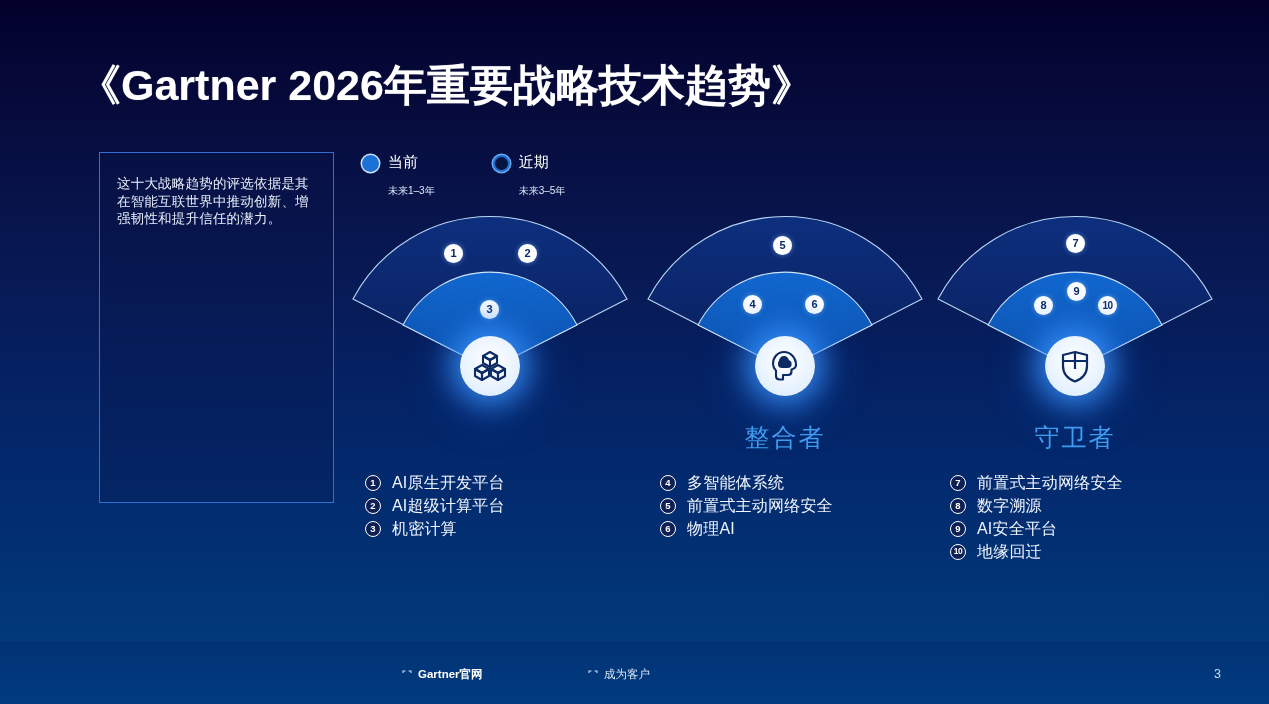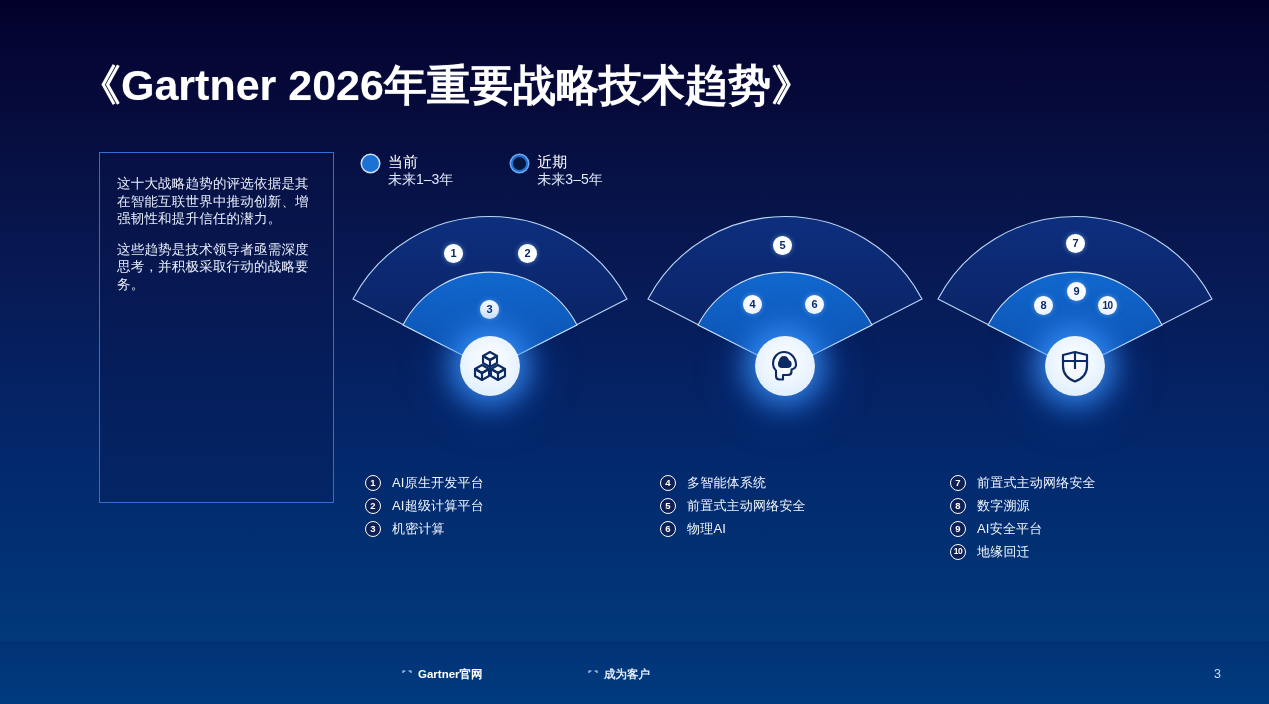--- a/index.html
+++ b/index.html
@@ -46,21 +46,21 @@
     margin-bottom:13px; letter-spacing:.2px;
   }
 
   
   #legend { position:absolute; left:362px; top:152px; display:flex; gap:58px; }
   .lg { display:flex; align-items:flex-start; gap:9px; }
   .lg-dot { width:17px; height:17px; border-radius:50%; margin-top:2px; flex:none; }
   .lg-dot.filled { background:#1c72d4; box-shadow:0 0 0 1.5px #cfe0f7; }
   .lg-dot.hollow { background:#061440; box-shadow:0 0 0 1.5px #6ea8ef; border:2px solid #1d6fd0; }
   .lg-txt-main { color:#ffffff; font-size:15px; line-height:17px; }
-  .lg-txt-sub { color:#dfe8f9; font-size:14px; line-height:14px; margin-top:2px;text-align:right; }
+  .lg-txt-sub { color:#dfe8f9; font-size:10px; line-height:14px; margin-top:14px;text-align:right; }
 
   
   .fan-group { position:absolute; top:205px; width:300px; height:205px; }
   .fan-svg { position:absolute; left:0; top:0; }
   .numbadge {
     position:absolute; width:19px; height:19px; border-radius:50%;
     background:#ffffff; color:#0a2a68;
     font-size:11px; font-weight:bold; line-height:19px; text-align:center;
     box-shadow:0 0 5px rgba(150,200,255,.55);
   }
@@ -82,47 +82,46 @@
   
   .trend-list { position:absolute; top:474px; width:300px; }
   .trend-item { display:flex; align-items:center; gap:11px; margin-bottom:7px; }
   .ti-badge {
     width:16px; height:16px; border-radius:50%; flex:none;
     background:#0d1f55; border:1.5px solid #ffffff;
     color:#ffffff; font-size:9.5px; font-weight:bold;
     line-height:13px; text-align:center;
   }
   .ti-badge.ten { font-size:8.5px; letter-spacing:-.6px; }
-  .ti-label { color:#f0f5ff; font-size:13px; line-height:16px; letter-spacing:.2px; }
+  .ti-label { color:#f0f5ff; font-size:16px; line-height:16px; letter-spacing:.2px; }
 
   
   #footer {
     position:absolute; left:0; bottom:0; width:1269px; height:64px;
     background:linear-gradient(180deg,#013275 0%,#01387c 60%,#013b80 100%);
   }
   .footlink { position:absolute; bottom:24px; display:flex; align-items:center; gap:6px; }
   .foot-ico { width:10px; height:9px; flex:none; }
-  .foot-txt { font-size:11.5px; line-height:13px;font-weight:bold; }
+  .foot-txt { font-size:11.5px; line-height:13px; }
   #footlink-1 .foot-txt { color:#ffffff; font-weight:bold; }
   #footlink-2 .foot-txt { color:#dfe9fa; }
   #pagenum {
     position:absolute; right:48px; bottom:24px;
     color:#c9dcf5; font-size:12.5px;
   }
 </style>
 </head>
 <body>
 
 <div id="slide">
 
   <div id="title">《Gartner 2026年重要战略技术趋势》</div>
 
   <div id="infobox">
     <p>这十大战略趋势的评选依据是其在智能互联世界中推动创新、增强韧性和提升信任的潜力。</p>
-    <p>这些趋势是技术领导者亟需深度思考，并积极采取行动的战略要务。</p>
   </div>
 
   <div id="legend">
     <div class="lg">
       <span class="lg-dot filled"></span>
       <span>
         <span class="lg-txt-main" style="display:block">当前</span>
         <span class="lg-txt-sub" style="display:block">未来1–3年</span>
       </span>
     </div>
@@ -190,20 +189,21 @@
     <span class="numbadge" style="left:138px; top:30px">5</span>
     <span class="numbadge" style="left:108px; top:89px">4</span>
     <span class="numbadge" style="left:170px; top:89px">6</span>
     <div class="icon-circle" style="left:120px; top:130px">
       <svg width="32" height="34" viewBox="0 0 32 34" fill="none" stroke="#0c2a63" stroke-width="2.1" stroke-linejoin="round" stroke-linecap="round">
         <path d="M27 16 C27 8.5 21.5 3 15 3 C8.5 3 4 8.5 4 15 C4 18 5.5 20 7 21.6 L7 27 C7 29 8.4 30.5 10.5 30.5 L14 30.5 L14 26 L19 26 C21 26 22.5 24.5 22.5 22.5 L22.5 20.5 C25 19.8 27 18.2 27 16 Z"></path>
         <path d="M11 12 C11 9.8 12.8 8 15 8 C17.2 8 19 9.8 19 12 C20.5 12.2 21.6 13.4 21.6 15 C21.6 16.7 20.3 18 18.6 18 L13 18 C11.3 18 10 16.7 10 15 C10 13.7 10.4 12.6 11 12 Z" fill="#0c2a63"></path>
       </svg>
     </div>
   </div>
+  <div class="cat-title" style="left:635px">整合者</div>
   <div class="trend-list" style="left:660px">
     <div class="trend-item">
       <span class="ti-badge">4</span>
       <span class="ti-label">多智能体系统</span>
     </div>
     <div class="trend-item">
       <span class="ti-badge">5</span>
       <span class="ti-label">前置式主动网络安全</span>
     </div>
     <div class="trend-item">
@@ -221,20 +221,21 @@
     <span class="numbadge" style="left:109px; top:90px">8</span>
     <span class="numbadge" style="left:142px; top:76px">9</span>
     <span class="numbadge ten" style="left:173px; top:90px">10</span>
     <div class="icon-circle" style="left:120px; top:130px">
       <svg width="28" height="33" viewBox="0 0 28 33" fill="none" stroke="#0c2a63" stroke-width="2.2" stroke-linejoin="round">
         <path d="M14 2 L26 5 L26 16 C26 24 20.5 29 14 31.5 C7.5 29 2 24 2 16 L2 5 Z"></path>
         <path d="M14 3 L14 19 M3 11 L25 11"></path>
       </svg>
     </div>
   </div>
+  <div class="cat-title" style="left:925px">守卫者</div>
   <div class="trend-list" style="left:950px">
     <div class="trend-item">
       <span class="ti-badge">7</span>
       <span class="ti-label">前置式主动网络安全</span>
     </div>
     <div class="trend-item">
       <span class="ti-badge">8</span>
       <span class="ti-label">数字溯源</span>
     </div>
     <div class="trend-item">

